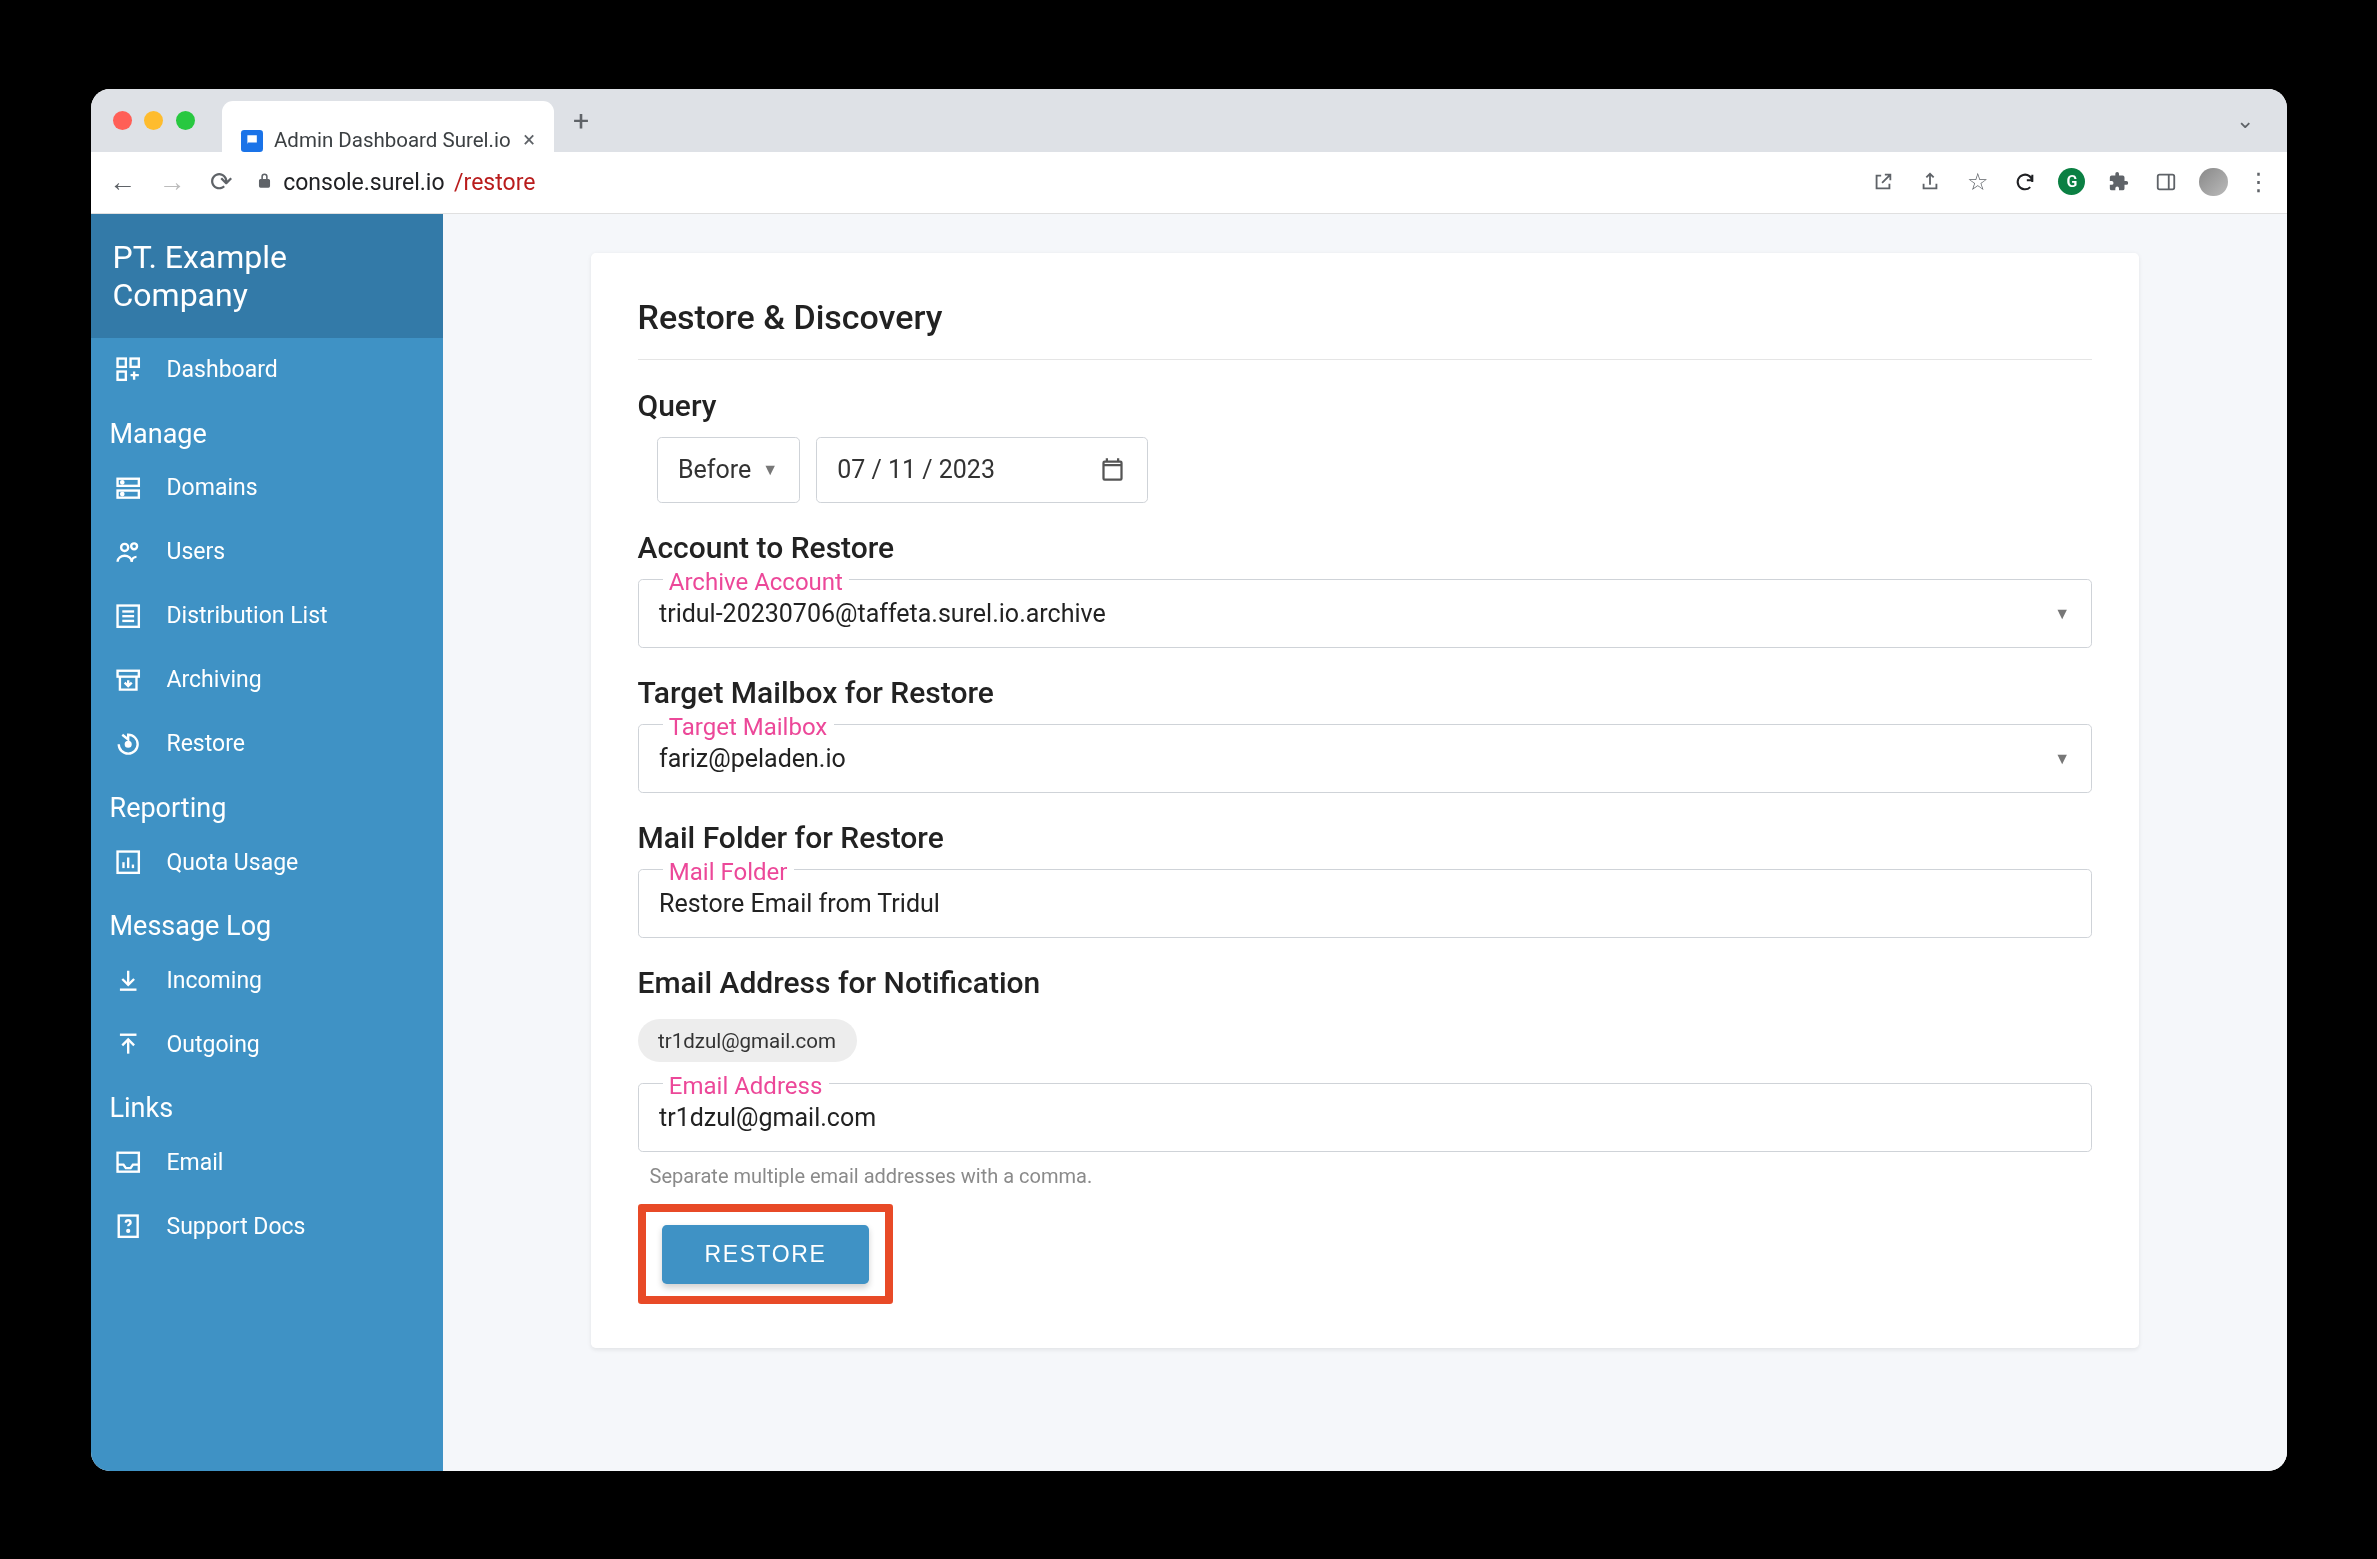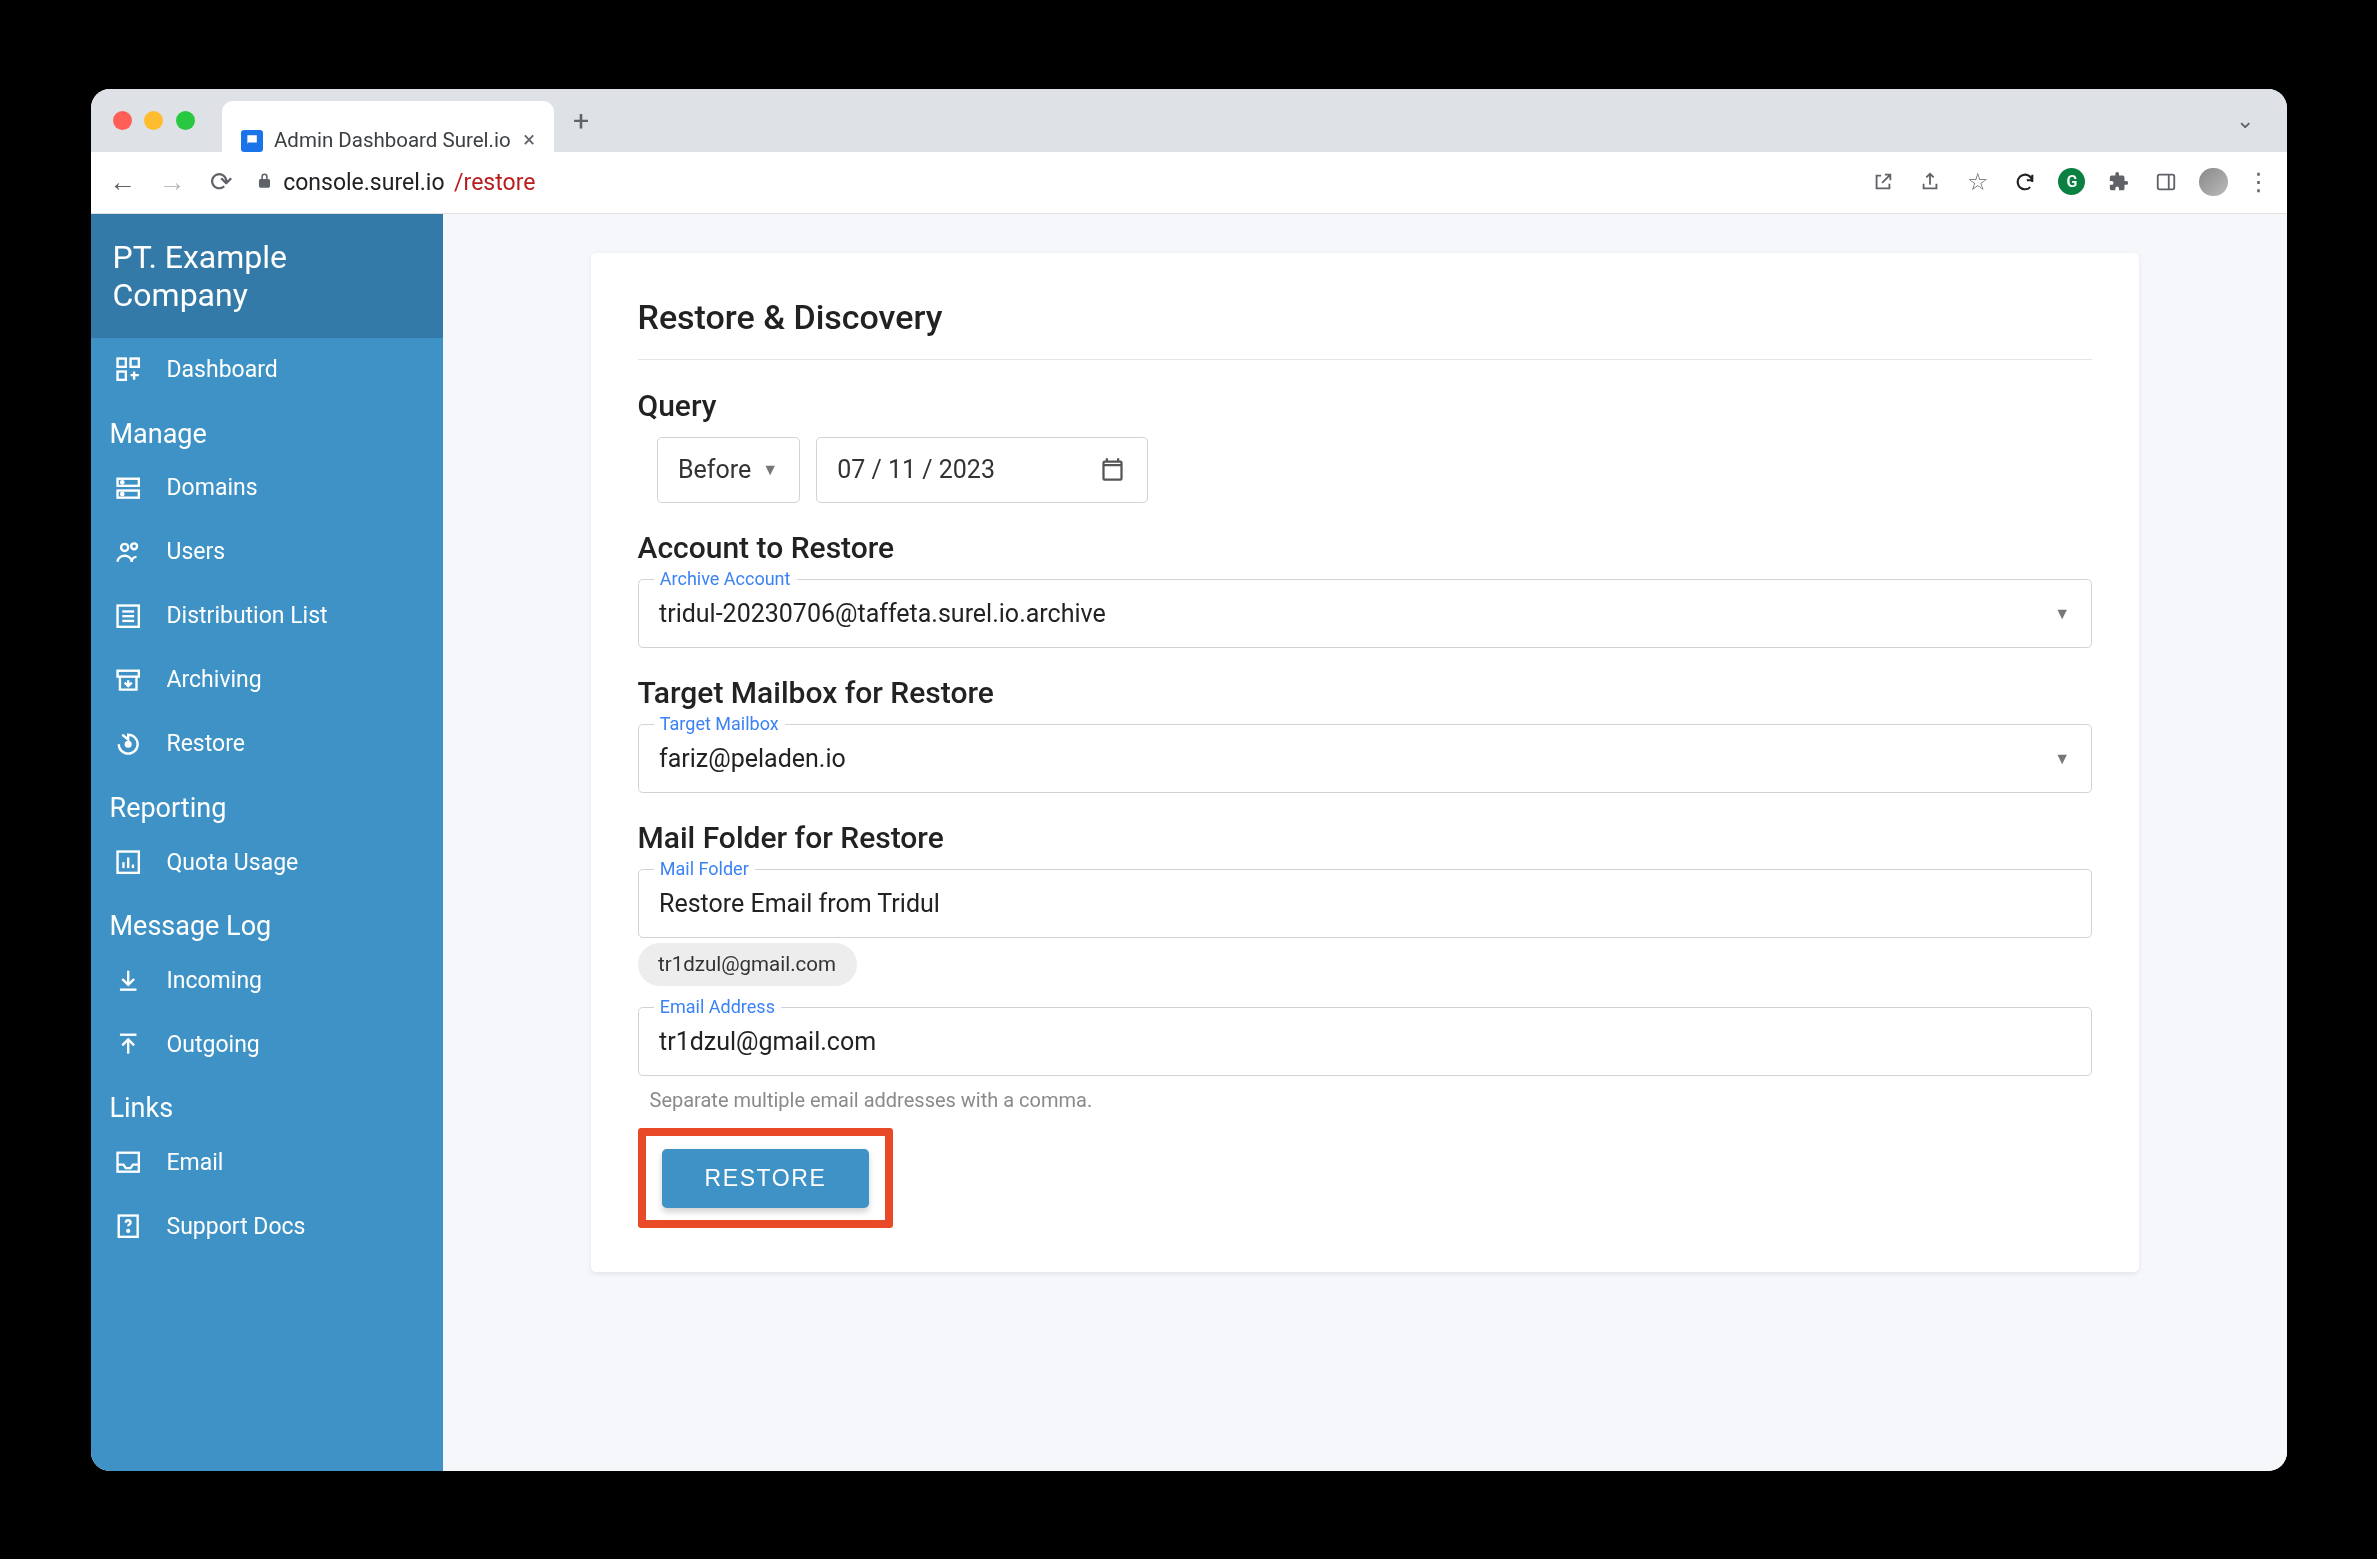--- a/index.html
+++ b/index.html
@@ -114,22 +114,22 @@
   }
   .sel-btn .chev{ color:#777; font-size:16px;}
   .date-field{
     border:0.8px solid #cfd3d8; border-radius:4.7px; padding:17.4px 20.5px;
     display:flex; align-items:center; gap:47px; font-size:25px; color:#333; cursor:pointer;
     min-width:332px; justify-content:space-between;
   }
   .date-field svg{ width:27px; height:27px; fill:#555;}
   .field-wrap{ position:relative; margin-top:8px;}
   .field-label{
-    position:absolute; top:-11px; left:16px; background:#fff; padding:0 6.3px;
-    font-size:18px; color:#3b82f6;
+    position:absolute; top:-11px; left:25px; background:#fff; padding:0 6.3px;
+    font-size:24px; color:#ec4899;
   }
   .field{
     width:100%; border:0.8px solid #cfd3d8; border-radius:4.7px; padding:19px 20.5px;
     font-size:25px; color:#222; display:flex; align-items:center; justify-content:space-between;
     background:#fff;
   }
   .field .chev{ color:#777; font-size:16px;}
   .chip{
     display:inline-block; background:#ededed; border-radius:22px;
     padding:9.5px 20.5px; font-size:20.5px; color:#333; margin:4.7px 0 12.6px;
@@ -382,20 +382,21 @@
         </div>
 
         <h2>Mail Folder for Restore</h2>
         <div class="field-wrap">
           <span class="field-label">Mail Folder</span>
           <div class="field">
             <span>Restore Email from Tridul</span>
           </div>
         </div>
 
+        <h2>Email Address for Notification</h2>
         <span class="chip">tr1dzul@gmail.com</span>
         <div class="field-wrap">
           <span class="field-label">Email Address</span>
           <div class="field">
             <span>tr1dzul@gmail.com</span>
           </div>
         </div>
         <div class="hint">Separate multiple email addresses with a comma.</div>
 
         <div class="highlight-box">

